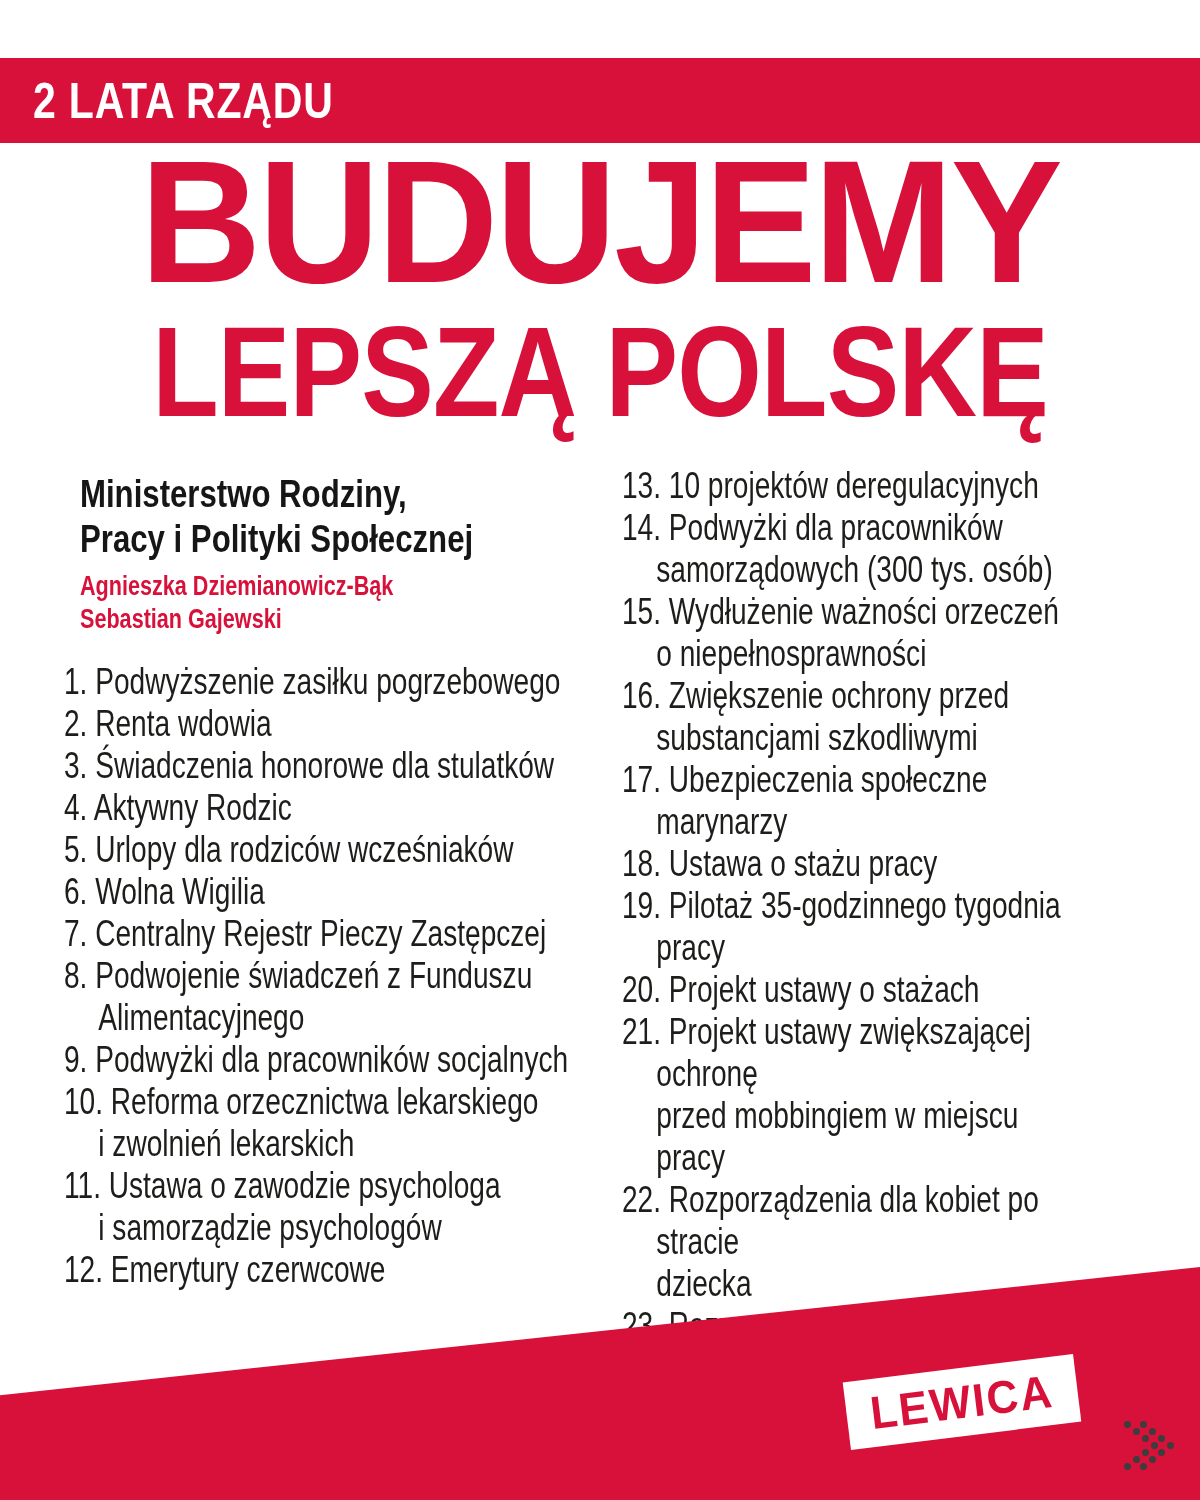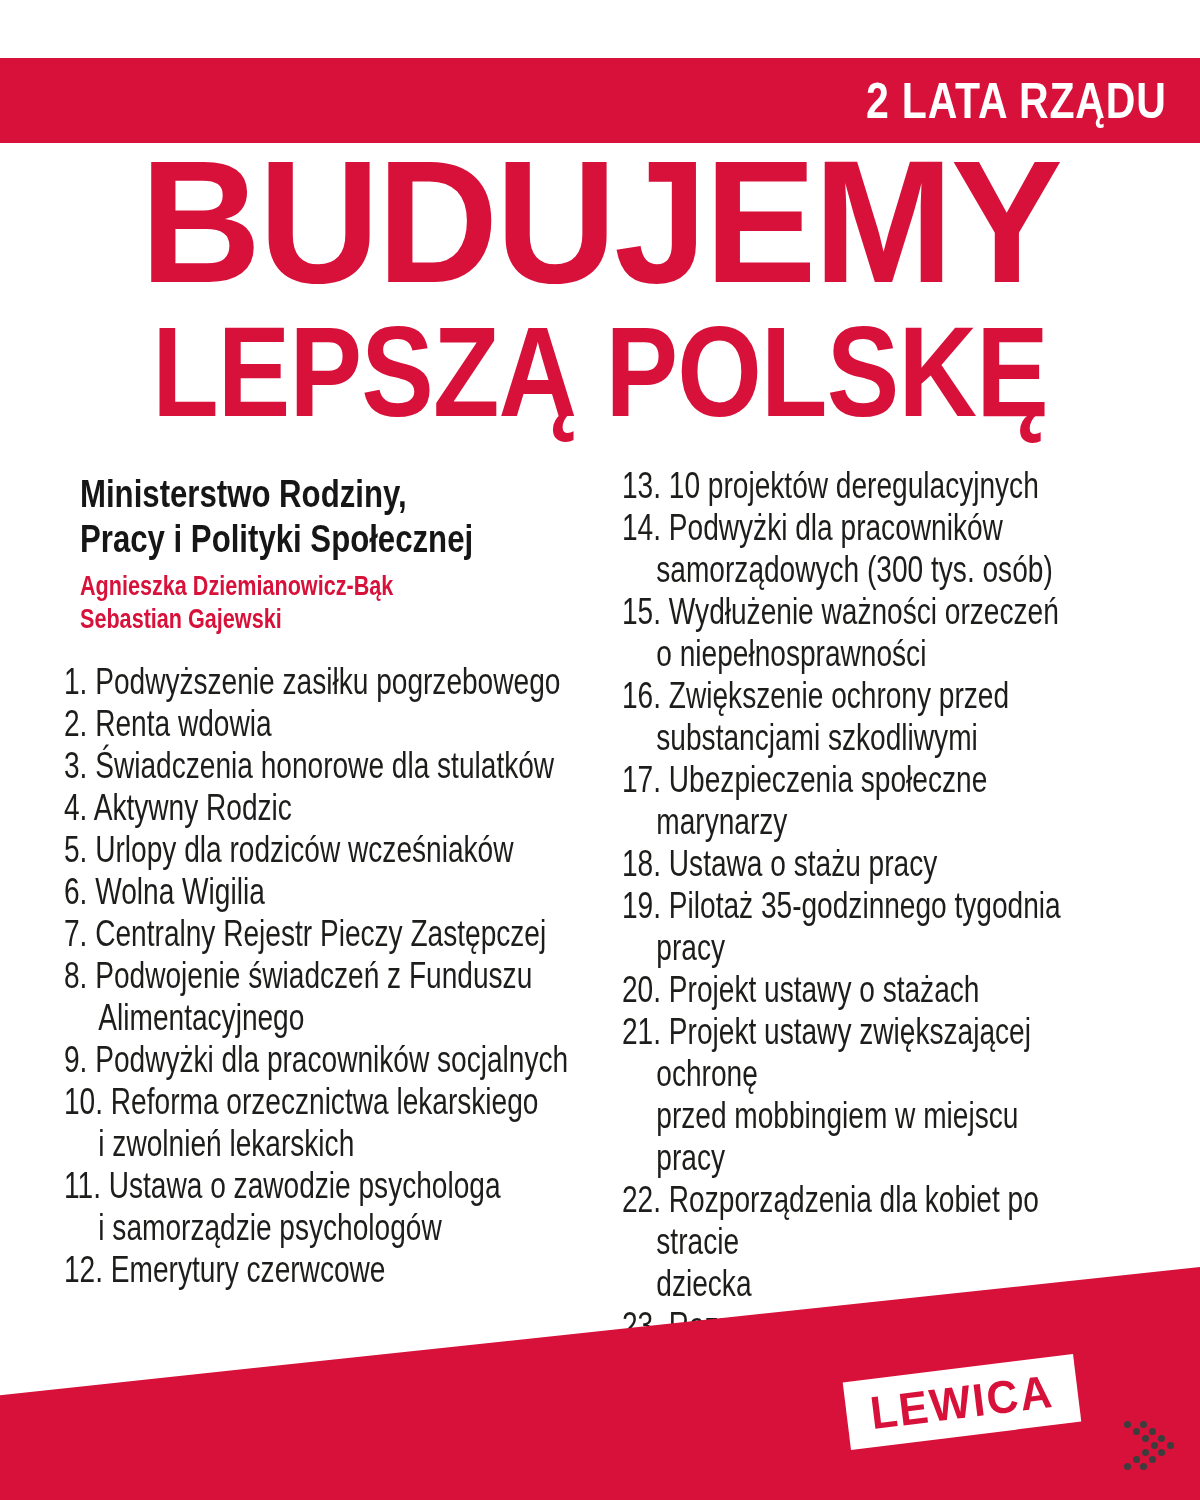--- a/index.html
+++ b/index.html
@@ -7,21 +7,21 @@
     --ink:#1D1D1B;
     --dot:#3D3D3D;
   }
   html,body{margin:0;padding:0;background:#fff;}
   .page{
     position:relative;width:1200px;height:1500px;background:#ffffff;
     overflow:hidden;font-family:"Liberation Sans",sans-serif;
   }
   .top-banner{
     position:absolute;left:0;top:58px;width:1200px;height:85px;
-    background:var(--red);display:flex;align-items:center;justify-content:flex-end;
+    background:var(--red);display:flex;align-items:center;justify-content:flex-start;
   }
   .top-banner-text{
     color:#ffffff;font-weight:800;font-size:50px;letter-spacing:1px;
     transform:scaleX(0.82);white-space:nowrap;
   }
   .headline-1{
     position:absolute;left:0;top:134px;width:100%;text-align:center;
     color:var(--red);font-weight:800;font-size:175px;line-height:1;
     letter-spacing:-3px;transform:scaleX(0.96);white-space:nowrap;
   }

